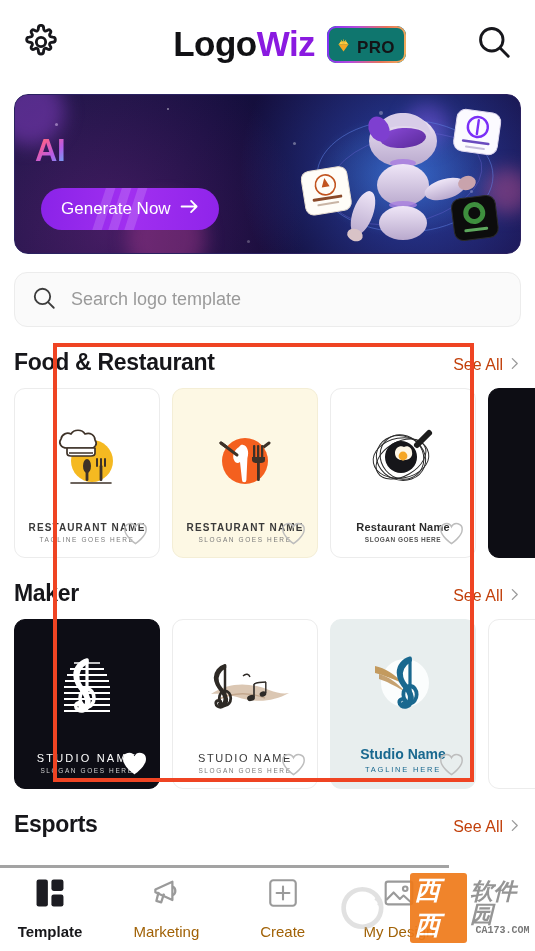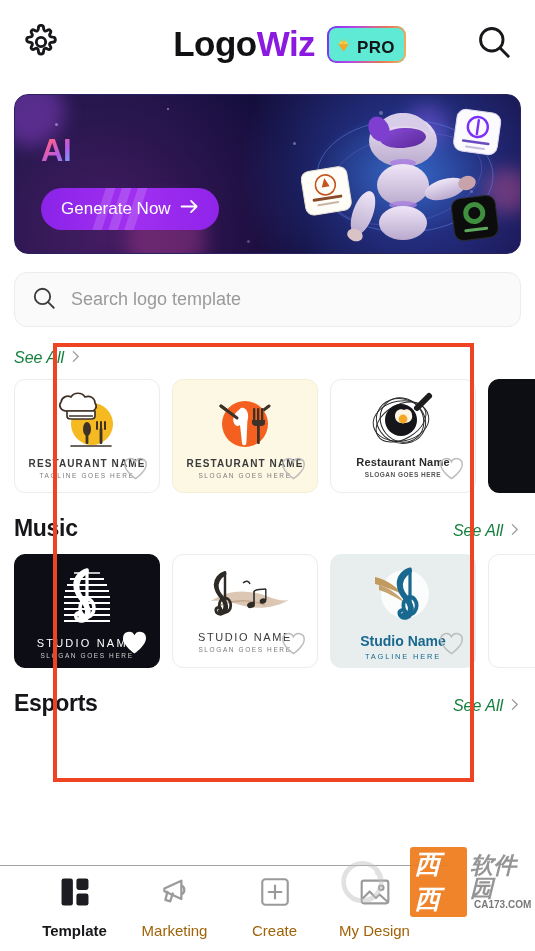--- a/index.html
+++ b/index.html
@@ -20,21 +20,21 @@
   .brand-wrap { flex: 1; display:flex; align-items:center; justify-content:center; gap: 12px; }
   .brand {
     font-size: 35px; font-weight: 700; letter-spacing: -0.5px;
     white-space: nowrap;
   }
   .brand .b1 { color: #111114; margin-left: 44px; }
   .brand .b2 { color: #8a1ae0; }
   .pro-badge {
     display:flex; align-items:center; gap:5px;
     padding: 12px 11px 5px 8px; border-radius: 9px;
-    background: #5eead4; position: relative; cursor: pointer;
+    background: #0f766e; position: relative; cursor: pointer;
   }
   .pro-badge::before {
     content:""; position:absolute; inset:0; border-radius:9px; padding:2px;
     background: linear-gradient(100deg,#7b2ff7 0%,#b64bdb 35%,#e7745a 70%,#f3b45c 100%);
     -webkit-mask: linear-gradient(#000 0 0) content-box, linear-gradient(#000 0 0);
     -webkit-mask-composite: xor; mask-composite: exclude;
   }
   .pro-badge .gem { font-size: 16px; line-height:1; position:relative; }
   .pro-badge .ptxt { font-size: 17px; font-weight: 700; color:#141417; letter-spacing:0.3px; position:relative; }
   .search-btn { width: 46px; height: 46px; display:flex; align-items:center; justify-content:center; cursor:pointer; }
@@ -47,21 +47,21 @@
       radial-gradient(circle at 78% 48%, rgba(60,110,255,.55) 0%, rgba(30,40,140,0) 42%),
       radial-gradient(circle at 18% 88%, rgba(190,60,190,.28) 0%, rgba(30,20,90,0) 45%),
       linear-gradient(125deg,#191544 0%,#150f3e 35%,#120b36 65%,#1a1048 100%);
     border: 1px solid #2a2160;
   }
   .banner .stars i {
     position:absolute; border-radius:50%; background:#fff; opacity:.5;
   }
   .glow { position:absolute; border-radius:50%; filter: blur(9px); }
   .ban-title {
-    position:absolute; left: 26px; top: 38px;
+    position:absolute; left: 20px; top: 38px;
     font-size: 30px; font-weight: 700; color:#fff; letter-spacing:-0.4px;
     display:flex; align-items:center; gap:11px; white-space:nowrap;
   }
   .ai-grad {
     background: linear-gradient(140deg,#ff8a4c 0%,#f45d9b 30%,#b55ce8 60%,#4fc3f7 100%);
     -webkit-background-clip: text; background-clip: text; color: transparent;
     font-weight: 700; font-size: 31px;
   }
   .gen-btn {
     position:absolute; left: 26px; top: 93px;
@@ -84,57 +84,57 @@
     font-size: 18px; color:#2c2c2c; font-family:"Liberation Sans",sans-serif;
   }
   .searchbar input::placeholder { color:#9a9a9a; }
 
   
   .sec-head {
     display:flex; align-items:baseline; justify-content:space-between;
     padding: 0 14px; margin-top: 22px;
   }
   .sec-title { font-size: 23px; font-weight: 700; color:#16161a; letter-spacing:-0.3px; }
-  .see-all { display:flex; align-items:flex-end; gap:5px; color:#15803d; font-size:16px; cursor:pointer;font-style:italic; }
+  .see-all { display:flex; align-items:flex-end; gap:5px; color:#c2410c; font-size:16px; cursor:pointer; }
 
   .row { display:flex; gap:12px; padding: 12px 0 0 14px; overflow:hidden; }
   .card {
-    flex: 0 0 146px; width: 146px; height: 114px;
+    flex: 0 0 146px; width: 146px; height: 170px;
     border-radius: 11px; position: relative; overflow:hidden;
     display:flex; flex-direction:column; align-items:center; cursor:pointer;
     border: 1px solid #ececec; background:#fff;
   }
   .card .art { flex:1; width:100%; display:flex; align-items:center; justify-content:center; padding-top:6px; }
   .card .nm { font-size: 10px; font-weight: 700; color:#3a3a3a; letter-spacing:1.1px; text-align:center; }
-  .card .tg { font-size: 6.5px; color:#7a7a7a; letter-spacing:1.6px; margin-top:3px; margin-bottom:24px; text-align:center; }
+  .card .tg { font-size: 6.5px; color:#7a7a7a; letter-spacing:1.6px; margin-top:3px; margin-bottom:14px; text-align:center; }
   .card .heart { position:absolute; right: 10px; bottom: 7px; }
 
   
   .bottomnav {
     position:absolute; left:0; bottom:0; width:449px; height:86px;
-    background:#fff; border-top:1px solid #a3a3a3;
-    display:flex; align-items:center; justify-content:center; padding-bottom:4px;
+    background:#fff; border-top:3px solid #a3a3a3;
+    display:flex; align-items:center; justify-content:space-between; padding-bottom:4px;
   }
   .nav-item { display:flex; flex-direction:column; align-items:center; gap:9px; cursor:pointer; width:100px; }
   .nav-item .lbl { font-size:15px; color:#a16207; font-weight:400; }
   .nav-item.active .lbl { color:#17171a; font-weight:700; }
 
   
   .annot {
     position:absolute; border: 4px solid #ef4423; pointer-events:none; z-index: 40;
   }
   
   .wm {
     position:absolute; z-index: 45; pointer-events:none;
     display:flex; align-items:center; gap:3px; opacity:.92;
   }
   .wm .cn { font-size:26px; font-weight:700; color:#fff; background:#ef7a1a; padding:0 4px; border-radius:3px;
             font-family:"Liberation Sans",sans-serif; font-style:italic; }
   .wm .gray { font-size:23px; font-weight:700; color:#8d8d8d; font-style:italic; }
-  .wm .dom { font-size:10px; font-weight:700; color:#6e6e6e; }
+  .wm .dom { font-size:10px; font-weight:700; color:#6e6e6e;font-family:Liberation Mono, monospace; }
 </style>
 </head>
 <body>
 
 <div id="app">
 
   <div class="header">
     <div class="gear-btn">
       <span>
         <svg width="36" height="36" viewBox="0 0 24 24" fill="none" stroke="#17171c" stroke-width="1.9" stroke-linejoin="round">
@@ -266,20 +266,21 @@
     <span>
       <svg width="26" height="26" viewBox="0 0 24 24" fill="none" stroke="#3c3c3c" stroke-width="1.7" stroke-linecap="round">
         <circle cx="10.6" cy="10.6" r="7.1"></circle>
           <path d="M16 16l5 5"></path>
       </svg>
     </span>
     <input type="text" placeholder="Search logo template" style="">
   </div>
 
   <div class="sec-head">
+    <div class="sec-title">Food &amp; Restaurant</div>
     <div class="see-all">
       <span>See All</span>
       <span>
         <svg width="13" height="13" viewBox="0 0 24 24" fill="none" stroke="#9b9b9b" stroke-width="2.4" stroke-linecap="round" stroke-linejoin="round">
             <path d="M8 3l9 9-9 9"></path>
           </svg>
       </span>
     </div>
   </div>
 
@@ -354,21 +355,21 @@
         <svg width="27" height="25" viewBox="0 0 24 22" fill="none" stroke="#bdbdbd" stroke-width="1.3">
           <path d="M12 20S2.5 13.5 2.5 7.4A5 5 0 0 1 12 5a5 5 0 0 1 9.5 2.4C21.5 13.5 12 20 12 20z"></path>
         </svg>
       </span>
     </div>
 
     <div class="card" style="background:#0d0d14;border-color:#0d0d14"></div>
   </div>
 
   <div class="sec-head">
-    <div class="sec-title">Music</div>
+    <div class="sec-title">Maker</div>
     <div class="see-all">
       <span>See All</span>
       <span>
         <svg width="13" height="13" viewBox="0 0 24 24" fill="none" stroke="#9b9b9b" stroke-width="2.4" stroke-linecap="round" stroke-linejoin="round">
             <path d="M8 3l9 9-9 9"></path>
           </svg>
       </span>
     </div>
   </div>
 
@@ -505,21 +506,21 @@
           <circle cx="16.4" cy="9" r="1.6"></circle>
           <path d="M3 17l5.2-5.4 4.4 4.6 2.6-2.4 6.2 5.6"></path>
         </svg>
       </span>
       <span class="lbl">My Design</span>
     </div>
   </div>
 
   <div class="annot" style="left: 53px; top: 343px; width: 421px; height: 439px; border-color: rgb(239, 68, 35);"></div>
 
-  <div class="wm" style="left:338px;bottom:34px;">
+  <div class="wm" style="left:338px;bottom:8px;">
     <svg width="74" height="46" viewBox="0 0 74 46" style="opacity:.5">
       <circle cx="26" cy="23" r="20" fill="none" stroke="#bfbfbf" stroke-width="5"></circle>
       <path d="M40 12c4 2 6 6 4 9" fill="none" stroke="#bfbfbf" stroke-width="5"></path>
     </svg>
     <span class="cn">西西</span>
     <div style="display:flex;flex-direction:column;align-items:center;line-height:1">
       <span class="gray">软件园</span>
       <span class="dom">CA173.COM</span>
     </div>
   </div>

